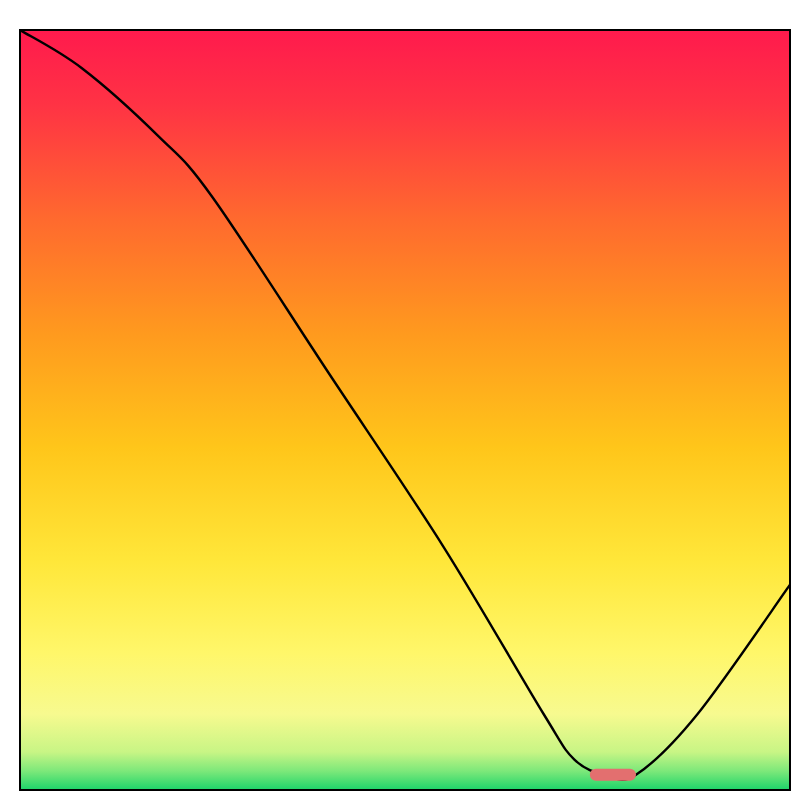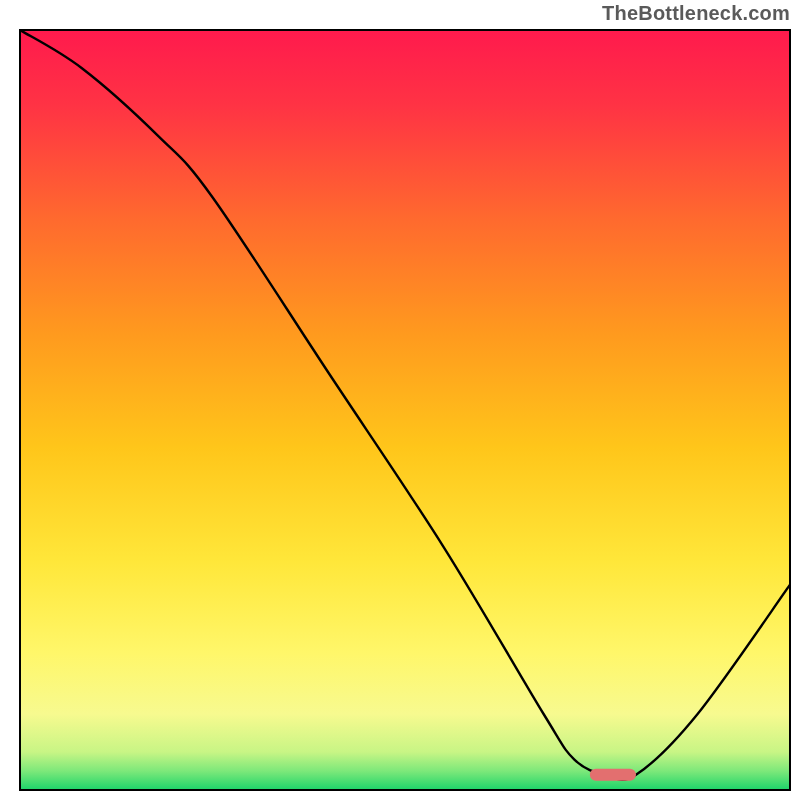--- a/index.html
+++ b/index.html
@@ -30,21 +30,20 @@
     left: 0;
     top: 0;
     width: 800px;
     height: 800px;
   }
 </style>
 </head>
 <body>
 <div class="container">
 
-<div class="watermark">TheBottleneck.com</div>
 
 <svg class="chart" viewBox="0 0 800 800">
   <defs>
     <linearGradient id="bg-grad" x1="0" y1="0" x2="0" y2="1">
           <stop offset="0%" stop-color="#ff1a4d"></stop>
           <stop offset="10%" stop-color="#ff3344"></stop>
           <stop offset="25%" stop-color="#ff6a2e"></stop>
           <stop offset="40%" stop-color="#ff9a1e"></stop>
           <stop offset="55.00000000000001%" stop-color="#ffc61a"></stop>
           <stop offset="70%" stop-color="#ffe73a"></stop>

